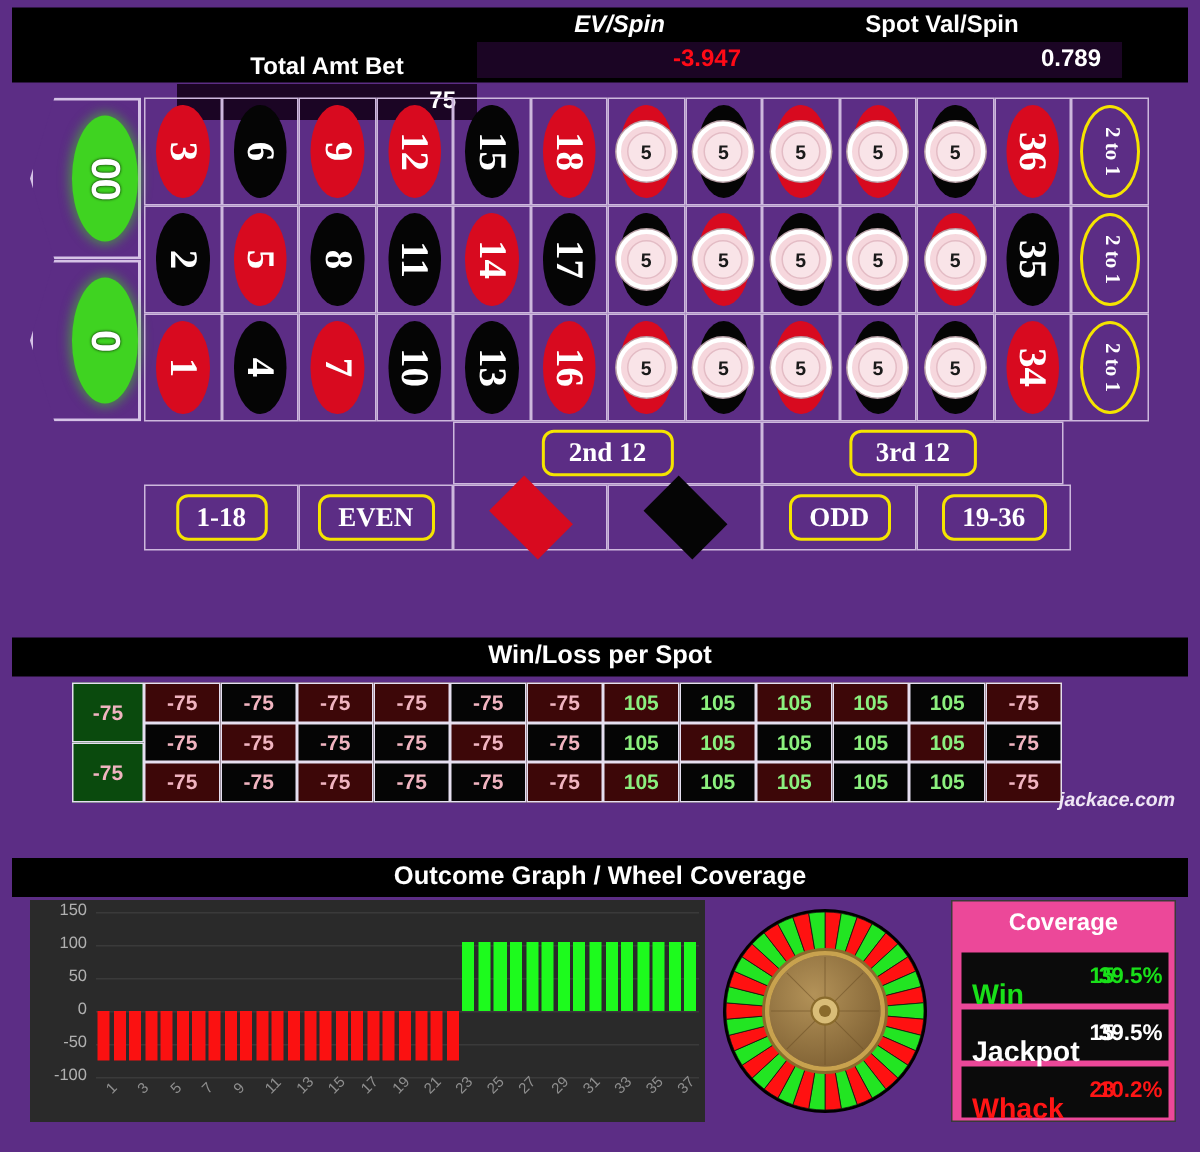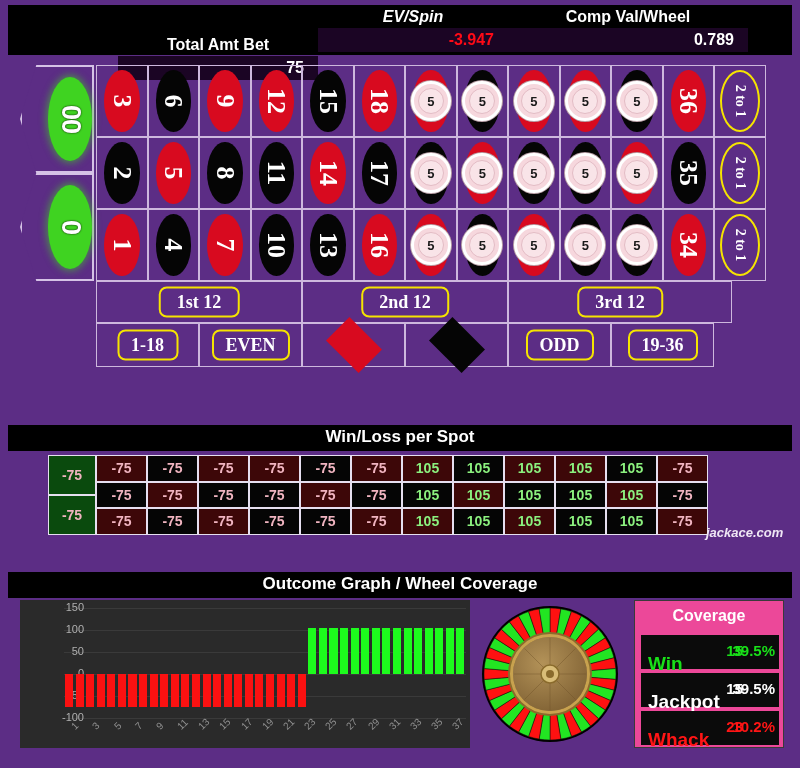--- a/index.html
+++ b/index.html
@@ -176,21 +176,21 @@
     color:#efe6f5;font-size:13px;font-style:italic;font-weight:bold;
   }
 
   
   #og-title{position:absolute;left:8px;top:572px;width:784px;height:26px;}
   #chart{
     position:absolute;left:20px;top:600px;width:450px;height:148px;
     background:#2a2a2a;
   }
   .yax{
-    position:absolute;left:12px;width:52px;text-align:right;
+    position:absolute;left:0;width:38px;text-align:right;
     color:#b0b0b0;font-size:11px;
   }
   .gline{position:absolute;left:44px;right:4px;height:1px;background:#3a3a3a;}
   .bar{position:absolute;width:9px;}
   .bar.up{background:#1dfb1d;}
   .bar.dn{background:#fb1111;}
   .xtick{
     position:absolute;color:#8f8f8f;font-size:10px;
     transform:rotate(-45deg);transform-origin:left top;
     white-space:nowrap;
@@ -220,21 +220,21 @@
 <div id="stats">
   <div class="stat" id="stat-bet">
     <div class="lbl">Total Amt Bet</div>
     <div class="valbox">75</div>
   </div>
   <div class="stat" id="stat-ev">
     <div class="lbl">EV/Spin</div>
     <div class="valbox neg">-3.947</div>
   </div>
   <div class="stat" id="stat-comp">
-    <div class="lbl">Comp Val/Wheel</div>
+    <div class="lbl">Spot Val/Spin</div>
     <div class="valbox">0.789</div>
   </div>
 </div>
 
 <div id="table-area">
   <div class="zero-col" id="zero-col">
       <div class="zero-cell" style="top: 0px;">
         <div class="hex"></div>
         <div class="zero-oval" style="left:12px;top:12px">
           <span>00</span>
@@ -485,27 +485,24 @@
           <span>2 to 1</span>
         </div>
       </div>
       <div class="c21" style="top: 144px;">
         <div class="ov">
           <span>2 to 1</span>
         </div>
       </div>
     </div>
   <div class="dozen-row" id="dozen-row">
-      <div class="dozen" style="left: 0px; width: 206px;">
-        <div class="pill">1st 12</div>
-      </div>
       <div class="dozen" style="left: 206px; width: 206px;">
         <div class="pill">2nd 12</div>
       </div>
-      <div class="dozen" style="left: 412px; width: 224px;">
+      <div class="dozen" style="left: 412px; width: 201px;">
         <div class="pill">3rd 12</div>
       </div>
     </div>
   <div class="outside-row" id="outside-row">
       <div class="osbet" style="left: 0px; width: 103px;">
         <div class="pill">1-18</div>
       </div>
       <div class="osbet" style="left: 103px; width: 103px;">
         <div class="pill">EVEN</div>
       </div>

